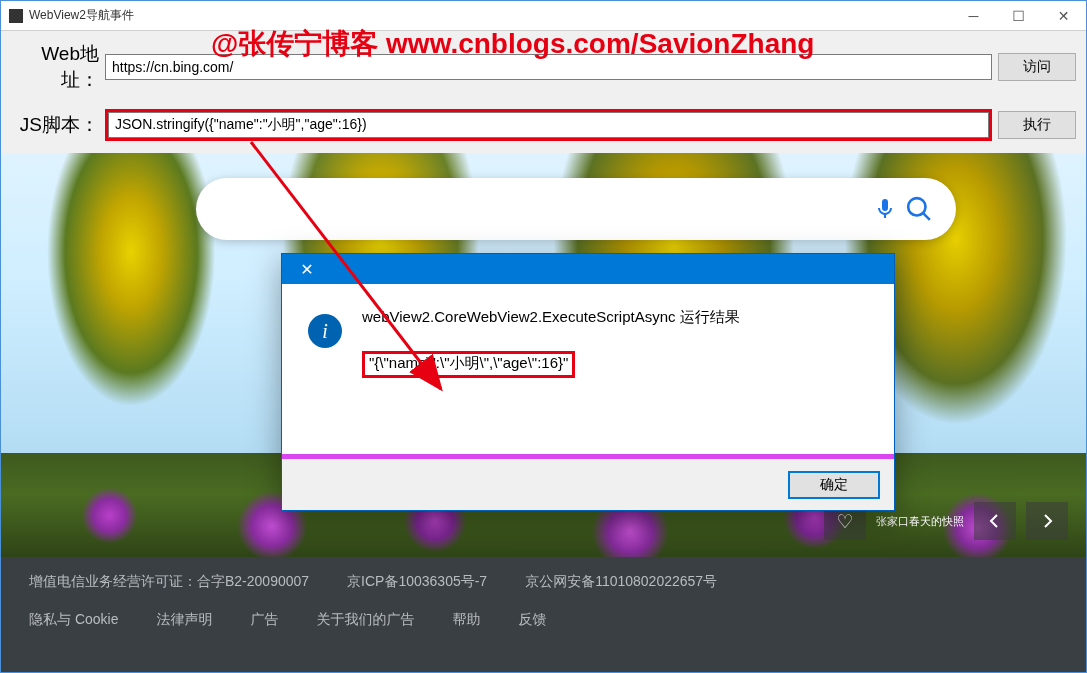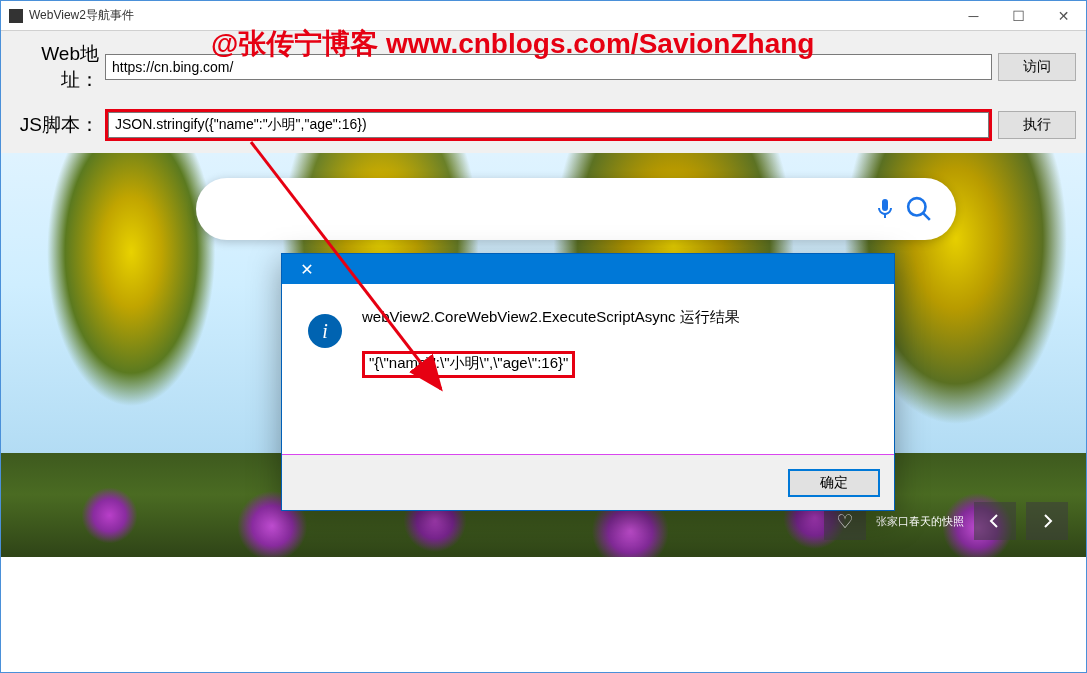--- a/index.html
+++ b/index.html
@@ -55,21 +55,21 @@
 
   .dialog { position: absolute; top: 252px; left: 280px; width: 614px; height: 258px; background: #fff; border: 1px solid #005fb8; box-shadow: 0 8px 30px rgba(0,0,0,0.35); display: flex; flex-direction: column; }
   .dlg-title { height: 30px; background: #0078d7; color: #fff; display: flex; align-items: center; padding: 0 10px; font-size: 13px; }
   .dlg-title .t { flex: 1; }
   .dlg-title .x { font-size: 16px; cursor: default; width: 30px; text-align: center; }
   .dlg-body { flex: 1; display: flex; padding: 24px 26px 10px 26px; gap: 20px; }
   .dlg-icon { width: 34px; height: 34px; border-radius: 50%; background: #0063b1; color: #fff; display: flex; align-items: center; justify-content: center; font-family: Georgia, serif; font-style: italic; font-size: 20px; flex-shrink: 0; margin-top: 6px; }
   .dlg-text { font-size: 15px; color: #000; }
   .dlg-result { margin-top: 24px; }
   .dlg-result-box { border: 3px solid #e60012; display: inline-block; padding: 0 4px 2px 4px; }
-  .dlg-foot { height: 56px; background: #f0f0f0; border-top: 1px solid #d946ef; display: flex; align-items: center; justify-content: flex-end; padding: 0 14px; }
+  .dlg-foot { height: 56px; background: #f0f0f0; border-top: 5px solid #d946ef; display: flex; align-items: center; justify-content: flex-end; padding: 0 14px; }
   .dlg-ok { width: 92px; height: 28px; border: 2px solid #0078d7; background: #e1e1e1; font-size: 14px; cursor: default; }
 
   .arrow-svg { position: absolute; top: 96px; left: 100px; width: 500px; height: 310px; z-index: 15; pointer-events: none; }
   .dot { position:absolute; width:4px; height:4px; background:#e60012; top:395px; left:635px; }
 </style>
 </head>
 <body>
 
 <div class="window">
 
@@ -95,20 +95,35 @@
         <input class="form-input" style="border: 1px solid rgb(122, 122, 122);" value="JSON.stringify({&quot;name&quot;:&quot;小明&quot;,&quot;age&quot;:16})">
       </span>
       <button class="form-btn">执行</button>
     </div>
   </div>
 
   <div class="content">
     <div class="bg-scene">
       <div class="sky"></div>
       <div class="meadow"></div>
+      <div class="footer">
+        <div class="footer-row">
+          <a>增值电信业务经营许可证：合字B2-20090007</a>
+          <a>京ICP备10036305号-7</a>
+          <a>京公网安备11010802022657号</a>
+        </div>
+        <div class="footer-row">
+          <a>隐私与 Cookie</a>
+          <a>法律声明</a>
+          <a>广告</a>
+          <a>关于我们的广告</a>
+          <a>帮助</a>
+          <a>反馈</a>
+        </div>
+      </div>
     </div>
 
     <div class="searchbox">
       <div class="sb-input"></div>
       <div class="sb-icon">
         <svg width="24" height="24" viewBox="0 0 24 24">
             <path fill="#1a73e8" d="M12 14a3 3 0 0 0 3-3V5a3 3 0 0 0-6 0v6a3 3 0 0 0 3 3zm5-3a5 5 0 0 1-10 0H5a7 7 0 0 0 6 6.92V21h2v-3.08A7 7 0 0 0 19 11h-2z"></path>
           </svg>
       </div>
       <div class="sb-icon">

